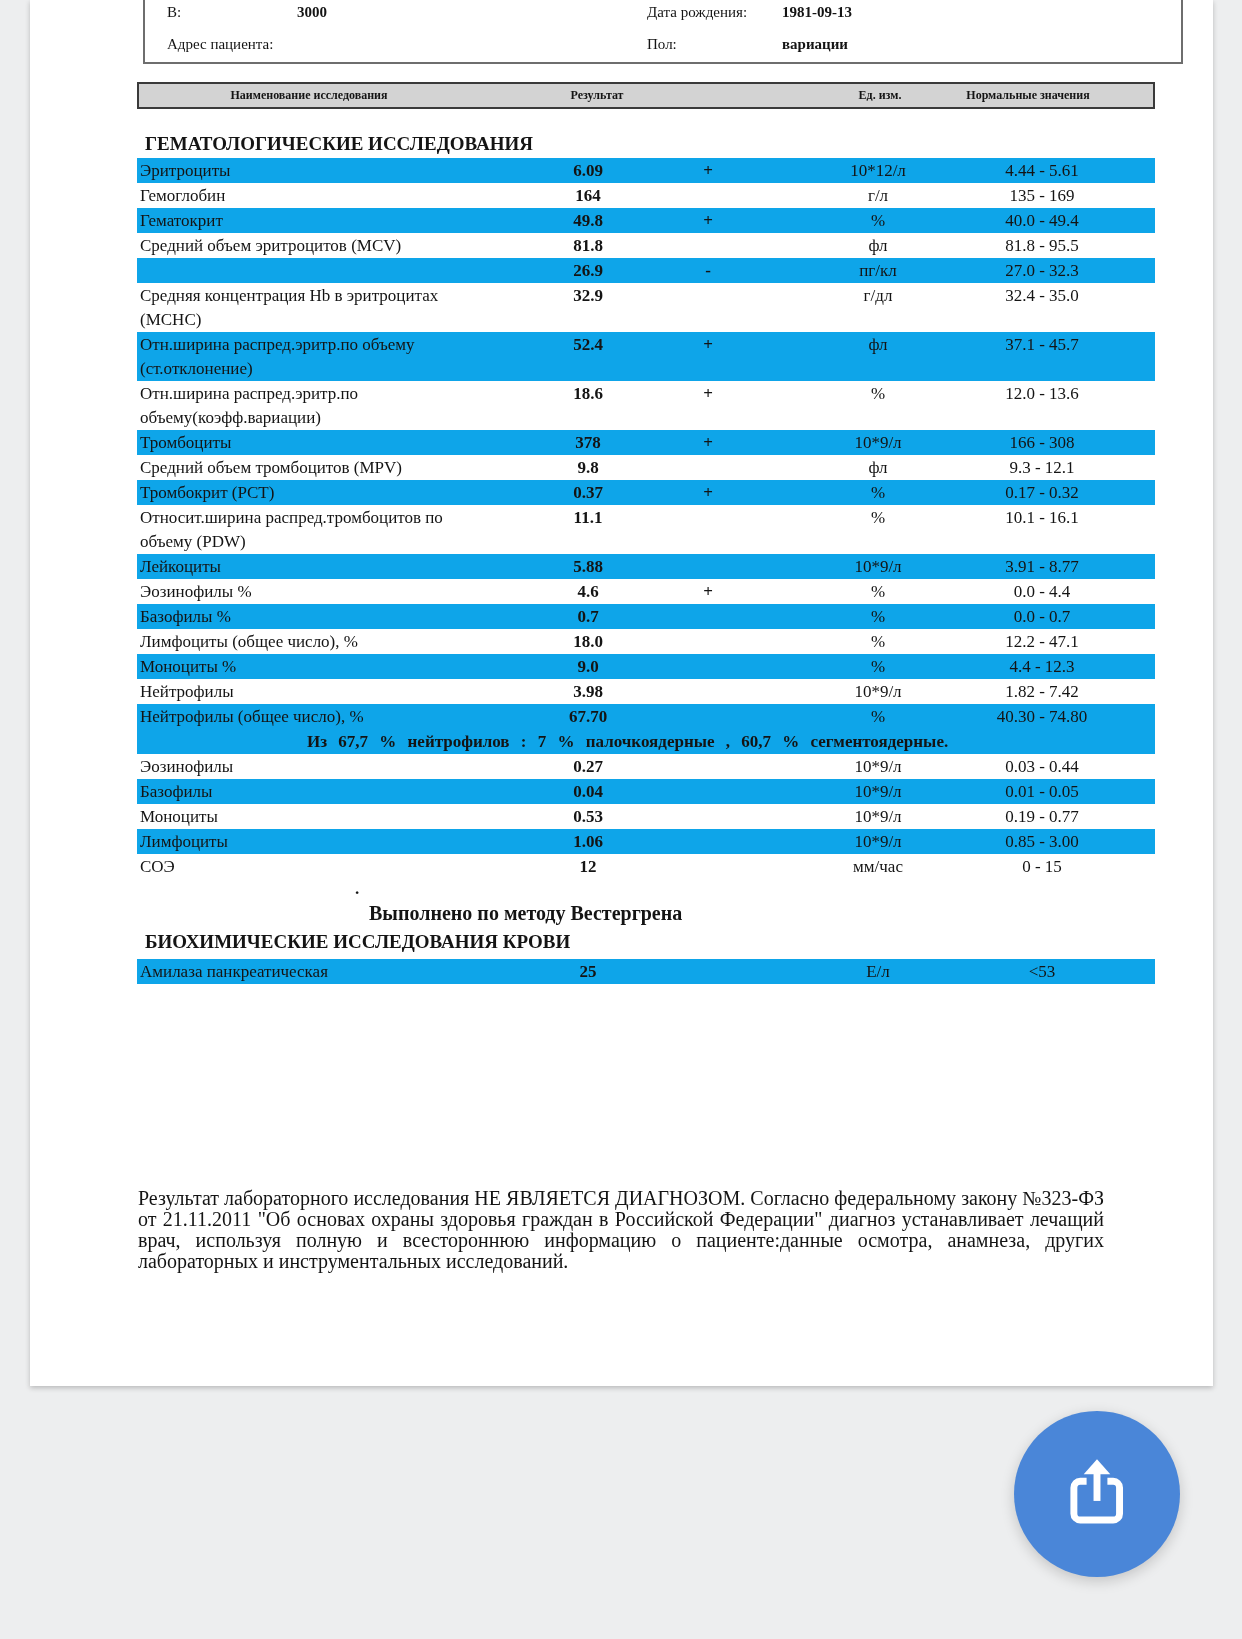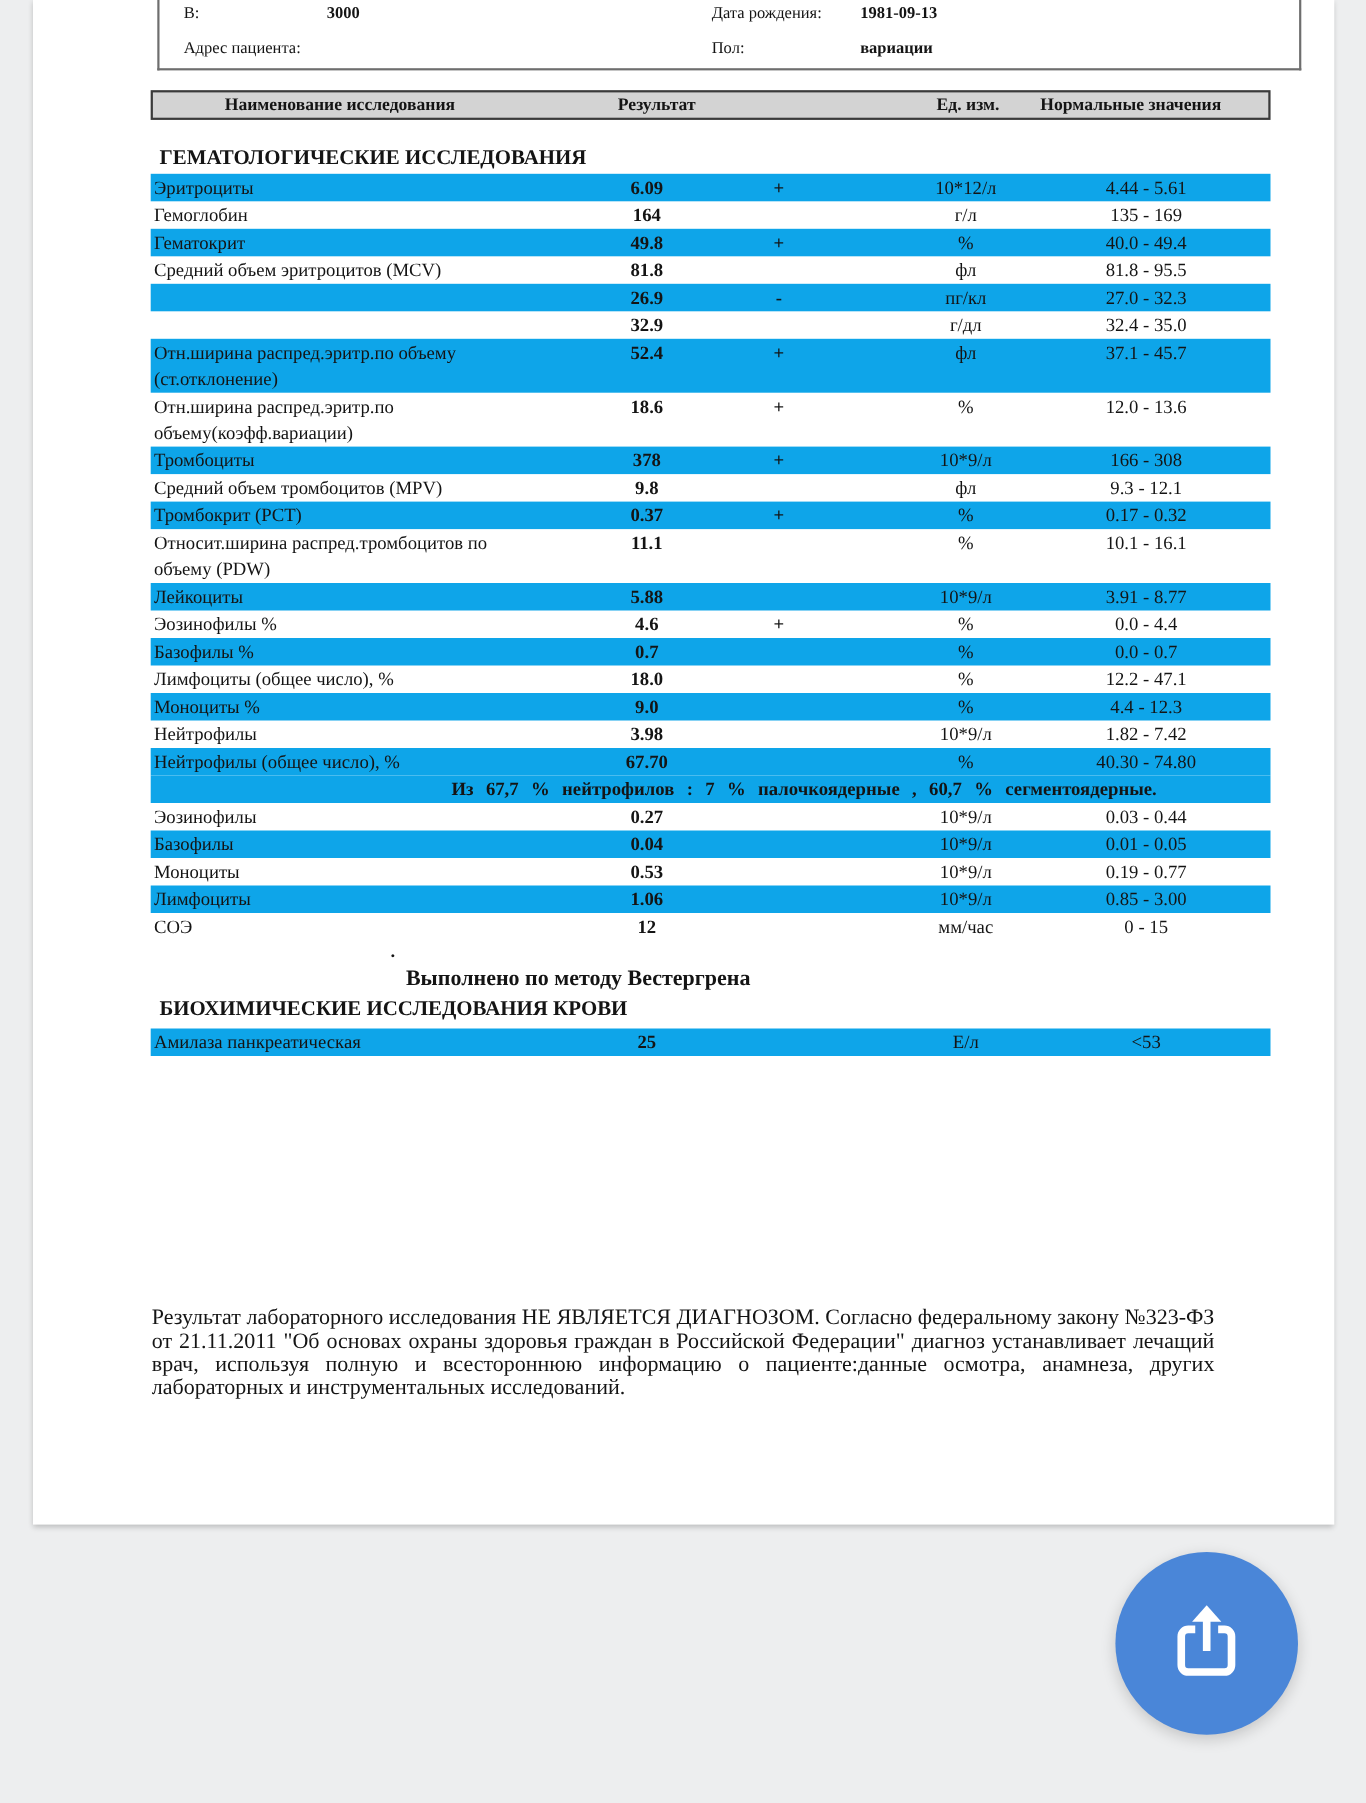--- a/index.html
+++ b/index.html
@@ -12,42 +12,42 @@
   
   .patient-box { position:absolute; left:113px; top:-6px; width:1040px; height:70px;
                  border:2px solid #6e6e6e; border-top:none; box-sizing:border-box; }
   .pb-label { position:absolute; font-size:15px; white-space:nowrap; }
   .pb-value { position:absolute; font-size:15px; font-weight:bold; white-space:nowrap; }
 
   .content { position:absolute; left:107px; top:82px; width:1018px; }
 
   .thead { position:relative; height:27px; background:#d3d3d3;
            border:2px solid #3a3a3a; box-sizing:border-box;
-           font-weight:bold; font-size:16px; }
+           font-weight:bold; font-size:12px; }
   .thead span { position:absolute; top:1px; line-height:21px; text-align:center; white-space:nowrap; }
   .h-name   { left:40px;  width:260px; }
   .h-result { left:398px; width:120px; }
   .h-unit   { left:681px; width:120px; }
   .h-range  { left:799px; width:180px; }
 
   .sec-title { font-weight:bold; font-size:19px; margin:24px 0 3px 8px; }
   .sec-title.mt-small { margin-top:6px; }
 
   .rows { position:relative; }
   .rows.mt-small { margin-top:6px; }
   .t-row { position:relative; font-size:17px; line-height:24px; padding:0.5px 0; min-height:24px; }
   .t-row.shaded { background:#0ea5e9; }
   .c-name { display:block; width:320px; padding-left:3px; }
   .c-result,.c-flag,.c-unit,.c-range { position:absolute; top:0.5px; text-align:center; white-space:nowrap; }
   .c-result { left:391px; width:120px; font-weight:bold; }
   .c-flag   { left:541px; width:60px;  font-weight:bold; }
   .c-unit   { left:681px; width:120px; }
   .c-range  { left:845px; width:120px; }
 
-  .note-row { font-weight:bold; text-align:center; padding-left:170px;
+  .note-row { font-weight:bold; text-align:left; padding-left:170px;
               word-spacing:7px; box-sizing:border-box; }
 
   .dot    { font-weight:bold; font-size:17px; line-height:14px; margin:3px 0 0 218px; }
   .method { font-weight:bold; font-size:20px; margin:6px 0 0 232px; }
 
   .disclaimer { position:absolute; left:108px; top:1188px; width:966px; margin:0;
                 font-size:20px; line-height:21px; text-align:justify; }
 
   .fab { position:absolute; left:1014px; top:1411px; width:166px; height:166px;
          border-radius:50%; background:#4a86d8; border:none; cursor:pointer;
@@ -108,20 +108,21 @@
           <span class="c-unit">фл</span>
           <span class="c-range">81.8 - 95.5</span>
         </div>
         <div class="t-row shaded">
           <span class="c-result">26.9</span>
           <span class="c-flag">-</span>
           <span class="c-unit">пг/кл</span>
           <span class="c-range">27.0 - 32.3</span>
         </div>
         <div class="t-row">
+          <span class="c-name">Средняя концентрация Hb в эритроцитах (MCHC)</span>
           <span class="c-result">32.9</span>
           <span class="c-flag"></span>
           <span class="c-unit">г/дл</span>
           <span class="c-range">32.4 - 35.0</span>
         </div>
         <div class="t-row shaded">
           <span class="c-name">Отн.ширина распред.эритр.по объему (ст.отклонение)</span>
           <span class="c-result">52.4</span>
           <span class="c-flag">+</span>
           <span class="c-unit">фл</span>

